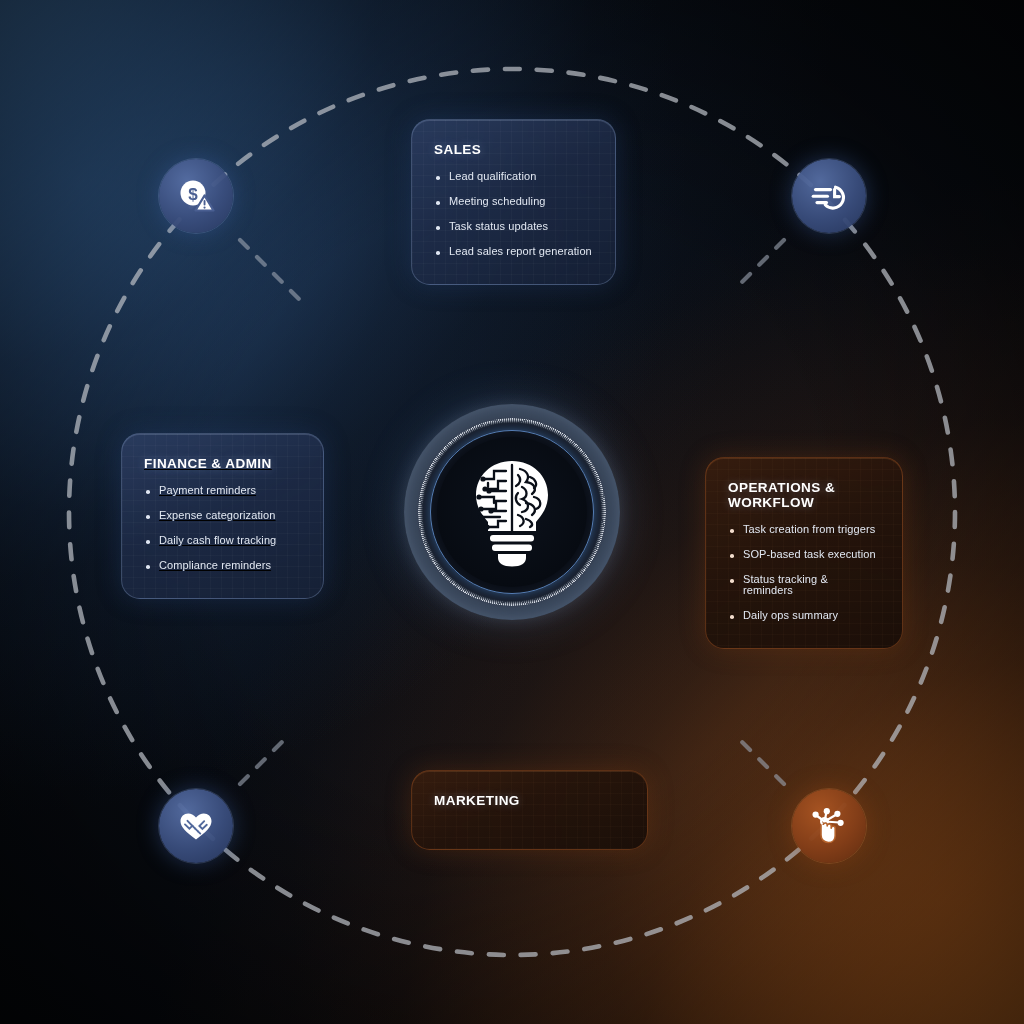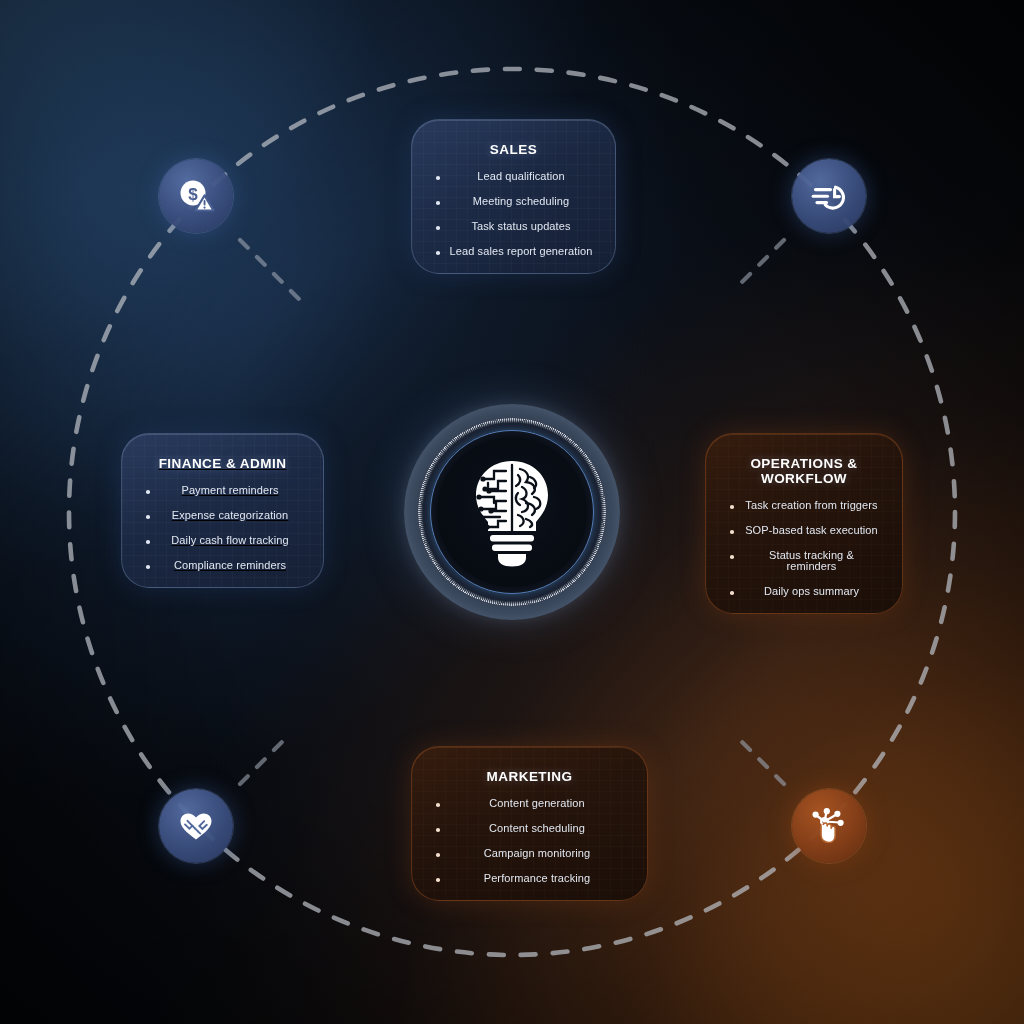--- a/index.html
+++ b/index.html
@@ -35,26 +35,25 @@
   .bg-vignette{
     background:radial-gradient(circle at 50% 50%, rgba(0,0,0,0) 42%, rgba(0,0,0,0.38) 76%, rgba(0,0,0,0.62) 100%);
   }
 
   
   .orbit{position:absolute;left:0;top:0;}
 
   
   .card{
     position:absolute;
-    border-radius:28px;
+    border-radius:19px;
     box-sizing:border-box;
-    padding:22px 22px 16px 22px;
+    padding:22px 22px 27px 22px;
     overflow:hidden;
     backdrop-filter:blur(2px);
-    text-align:center;
   }
   .card .grid{
     position:absolute;inset:0;
     background-image:
       linear-gradient(to right, rgba(255,255,255,0.030) 1px, transparent 1px),
       linear-gradient(to bottom, rgba(255,255,255,0.030) 1px, transparent 1px);
     background-size:11px 11px;
     pointer-events:none;
     opacity:.85;
   }
@@ -89,20 +88,21 @@
   .card.blue{
     background:linear-gradient(155deg, rgba(48,66,104,0.78) 0%, rgba(34,48,80,0.70) 45%, rgba(26,38,64,0.66) 100%);
     border:1px solid rgba(150,175,220,0.30);
     box-shadow:0 0 24px rgba(40,70,120,0.35), inset 0 1px 0 rgba(190,210,245,0.16);
   }
   
   .card.orange{
     background:linear-gradient(155deg, rgba(58,30,14,0.88) 0%, rgba(36,19,10,0.86) 45%, rgba(22,12,7,0.86) 100%);
     border:1px solid rgba(168,88,36,0.46);
     box-shadow:0 0 26px rgba(140,66,20,0.30), inset 0 1px 0 rgba(210,130,70,0.16);
+    margin-top:24px;
   }
   .card.orange .grid{
     background-image:
       linear-gradient(to right, rgba(255,190,140,0.030) 1px, transparent 1px),
       linear-gradient(to bottom, rgba(255,190,140,0.030) 1px, transparent 1px);
   }
   .card.orange li::before{background:#f2ddcd;}
 
   #card-sales{left:411px;top:119px;width:205px;}
   #card-finance{left:121px;top:433px;width:203px;text-decoration:underline;}
@@ -235,26 +235,20 @@
         <li>Status tracking &amp; reminders</li>
         <li>Daily ops summary</li>
       </ul>
     </div>
   </div>
 
   <div class="card orange" id="card-marketing">
     <div class="grid"></div>
     <div class="inner">
       <h3>MARKETING</h3>
-      <ul>
-        <li>Content generation</li>
-        <li>Content scheduling</li>
-        <li>Campaign monitoring</li>
-        <li>Performance tracking</li>
-      </ul>
     </div>
   </div>
 
   <div class="node blue" id="node-finance-alert">
     <svg width="40" height="40" viewBox="0 0 40 40">
       <circle cx="17" cy="17" r="12.5" fill="#ffffff"></circle>
       <text x="17" y="23.5" font-family="'Liberation Sans',sans-serif" font-size="17" font-weight="700" fill="#4a5f92" text-anchor="middle">$</text>
       <path d="M28.5 19.5 L37.5 34.5 L19.5 34.5 Z" fill="#ffffff" stroke="#4a5f92" stroke-width="2.2" stroke-linejoin="round"></path>
       <rect x="27.6" y="24" width="1.9" height="5.4" rx=".9" fill="#4a5f92"></rect>
       <circle cx="28.55" cy="31.6" r="1.1" fill="#4a5f92"></circle>

